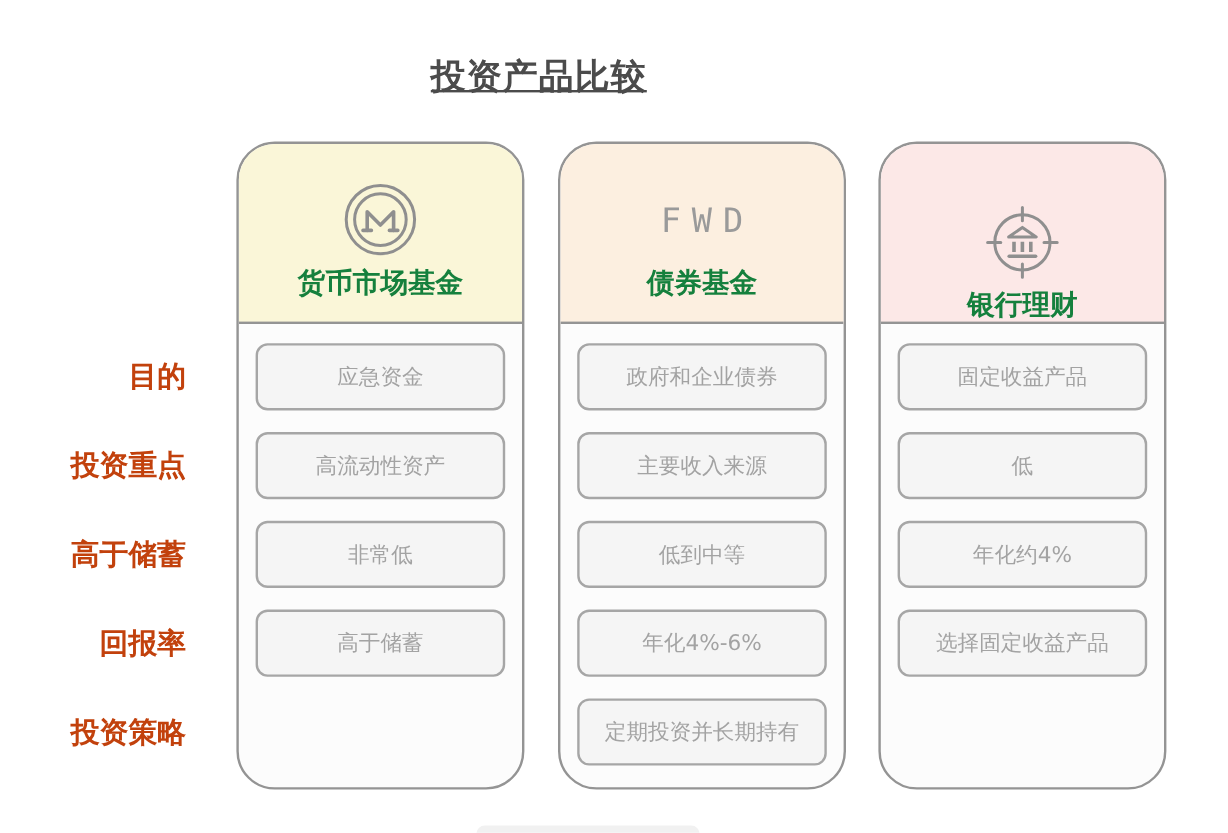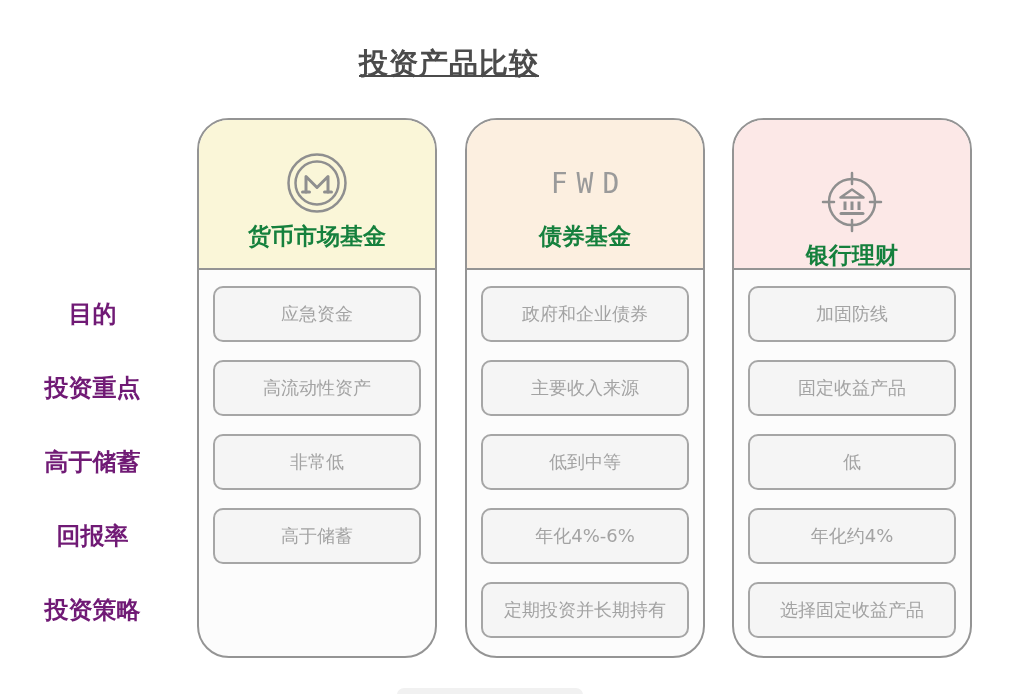--- a/index.html
+++ b/index.html
@@ -12,22 +12,22 @@
   }
   .title {
     position:absolute; left:449px; top:44px;
     transform:translateX(-50%);
     margin:0;
     font-size:29px; font-weight:bold; color:#4b4b4b;
     letter-spacing:1px; white-space:nowrap;text-decoration:underline;
   }
   .row-label {
     position:absolute; left:30px; width:125px; height:56px;
-    line-height:56px; text-align:center;
-    font-size:24px; font-weight:bold; color:#701a75;
+    line-height:56px; text-align:right;
+    font-size:24px; font-weight:bold; color:#c2410c;
     white-space:nowrap;
   }
   .r0{top:286px} .r1{top:360px} .r2{top:434px} .r3{top:508px} .r4{top:582px}
 
   .column {
     position:absolute; top:118px; width:240px; height:540px;
     box-sizing:border-box;
     border:2px solid #949494; border-radius:32px;
     background:#fcfcfc; overflow:hidden;
   }
@@ -124,21 +124,20 @@
           <circle cx="32" cy="32" r="23" stroke="#8f8f8f" stroke-width="2.5"></circle>
           <path d="M32 3 V14 M32 50 V61 M3 32 H14 M50 32 H61" stroke="#8f8f8f" stroke-width="2.5" stroke-linecap="round"></path>
           <path d="M20.5 27.5 L32 19.5 L43.5 27.5 Z" stroke="#8f8f8f" stroke-width="2.5" stroke-linejoin="round" fill="none"></path>
           <path d="M25 31.5 V40 M32 31.5 V40 M39 31.5 V40" stroke="#8f8f8f" stroke-width="3"></path>
           <path d="M21 43.5 H43" stroke="#8f8f8f" stroke-width="3" stroke-linecap="round"></path>
         </svg>
       </div>
       <div class="product-name">银行理财</div>
     </header>
     <div class="col-body">
-      <div class="cell">加固防线</div>
       <div class="cell">固定收益产品</div>
       <div class="cell">低</div>
       <div class="cell">年化约4%</div>
       <div class="cell">选择固定收益产品</div>
     </div>
   </section>
 
   <div class="bottom-note"></div>
 
 </div>

